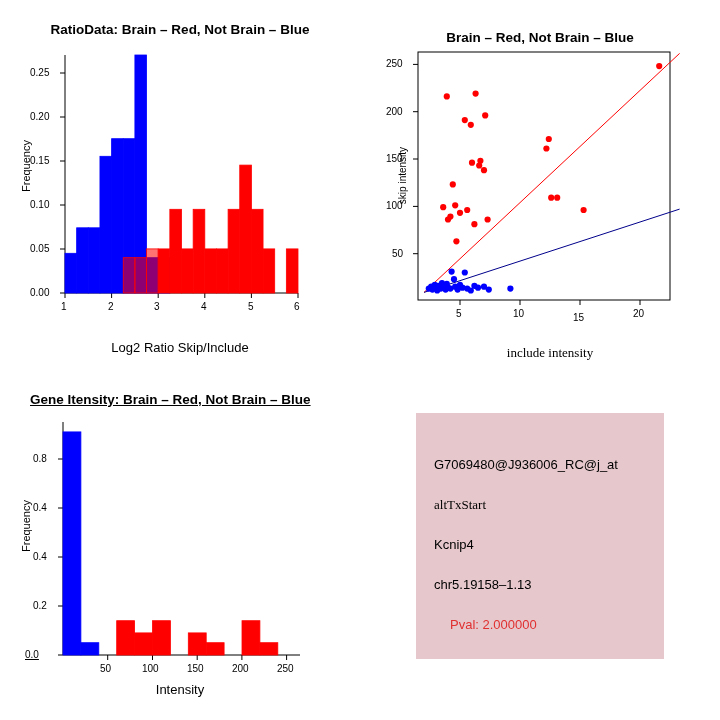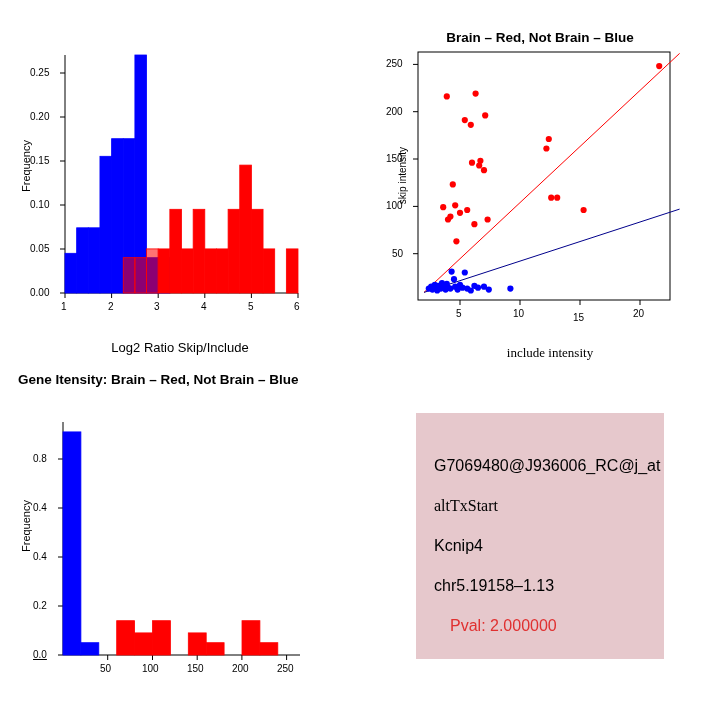--- a/index.html
+++ b/index.html
@@ -12,31 +12,32 @@
   .vlabel{font-size:11px;color:#000;position:absolute;transform-origin:center center;}
 
   
   #p1{left:0;top:0;width:360px;height:360px;}
   #p1 .title{position:absolute;left:0;top:22px;width:360px;}
   
   #p2{left:360px;top:0;width:360px;height:360px;}
   #p2 .title{position:absolute;left:0;top:30px;width:360px;}
   
   #p3{left:0;top:360px;width:360px;height:360px;}
-  #p3 .title{position:absolute;left:0;top:12px;width:360px;text-align:left;padding-left:18px;box-sizing:border-box;}
+  #p3 .title{position:absolute;left:0;top:32px;width:360px;text-align:left;padding-left:30px;box-sizing:border-box;text-decoration:underline;}
   
   #p4{left:360px;top:360px;width:360px;height:360px;}
   .textbox{position:absolute;left:56px;top:53px;width:248px;height:246px;background:#e6c8cc;}
-  .tline{position:absolute;font-size:16px;color:#000;left:18px;white-space:nowrap;}
+  .tline{position:absolute;font-size:13px;color:#000;left:18px;white-space:nowrap;}
   .tline.pval{color:#e03030;margin-left:16px;}
 </style>
 </head>
 <body>
 
 <div class="panel" id="p1">
+  <div class="title">RatioData: Brain – Red, Not Brain – Blue</div>
   <div class="vlabel" style="left:-14px;top:160px;width:80px;text-align:center;transform:rotate(-90deg);">Frequency</div>
   <div class="axlabel" style="position:absolute;left:40px;top:340px;width:280px;">Log2 Ratio Skip/Include</div>
 
   <svg width="360" height="330" style="position:absolute;left:0;top:0;">
 
     <g stroke="#000" stroke-width="1" fill="none">
       <line x1="65" y1="293" x2="298" y2="293"></line>
       <line x1="65" y1="293" x2="65" y2="55"></line>
     </g>
 
@@ -195,20 +196,21 @@
   <div class="tick" style="left:32px;top:248px;">50</div>
   <div class="tick" style="left:26px;top:200px;">100</div>
   <div class="tick" style="left:26px;top:153px;">150</div>
   <div class="tick" style="left:26px;top:106px;">200</div>
   <div class="tick" style="left:26px;top:58px;">250</div>
 </div>
 
 <div class="panel" id="p3">
   <div class="title">Gene Itensity: Brain – Red, Not Brain – Blue</div>
   <div class="vlabel" style="left:-14px;top:160px;width:80px;text-align:center;transform:rotate(-90deg);">Frequency</div>
+  <div class="axlabel" style="position:absolute;left:40px;top:322px;width:280px;">Intensity</div>
 
   <svg width="360" height="315" style="position:absolute;left:0;top:0;">
 
     <g stroke="#000" stroke-width="1" fill="none">
       <line x1="63" y1="295" x2="300" y2="295"></line>
       <line x1="63" y1="295" x2="63" y2="62"></line>
     </g>
     <g stroke="#000" stroke-width="1">
       <line x1="107.7" y1="295" x2="107.7" y2="300"></line>
       <line x1="152.5" y1="295" x2="152.5" y2="300"></line>
@@ -237,21 +239,21 @@
       <rect x="259.9" y="282.7" width="17.9" height="12.3"></rect>
     </g>
   </svg>
 
   <div class="tick" style="left:100px;top:303px;">50</div>
   <div class="tick" style="left:142px;top:303px;">100</div>
   <div class="tick" style="left:187px;top:303px;">150</div>
   <div class="tick" style="left:232px;top:303px;">200</div>
   <div class="tick" style="left:277px;top:303px;">250</div>
 
-  <div class="tick" style="left:33px;top:289px;text-decoration:underline;">0.0</div>
+  <div class="tick" style="left:25px;top:289px;text-decoration:underline;">0.0</div>
   <div class="tick" style="left:33px;top:240px;">0.2</div>
   <div class="tick" style="left:33px;top:191px;">0.4</div>
   <div class="tick" style="left:33px;top:142px;">0.4</div>
   <div class="tick" style="left:33px;top:93px;">0.8</div>
 </div>
 
 <div class="panel" id="p4">
   <div class="textbox">
     <div class="tline" style="top:44px;">G7069480@J936006_RC@j_at</div>
     <div class="tline" style="top:84px;font-family:Liberation Serif, serif;">altTxStart</div>

